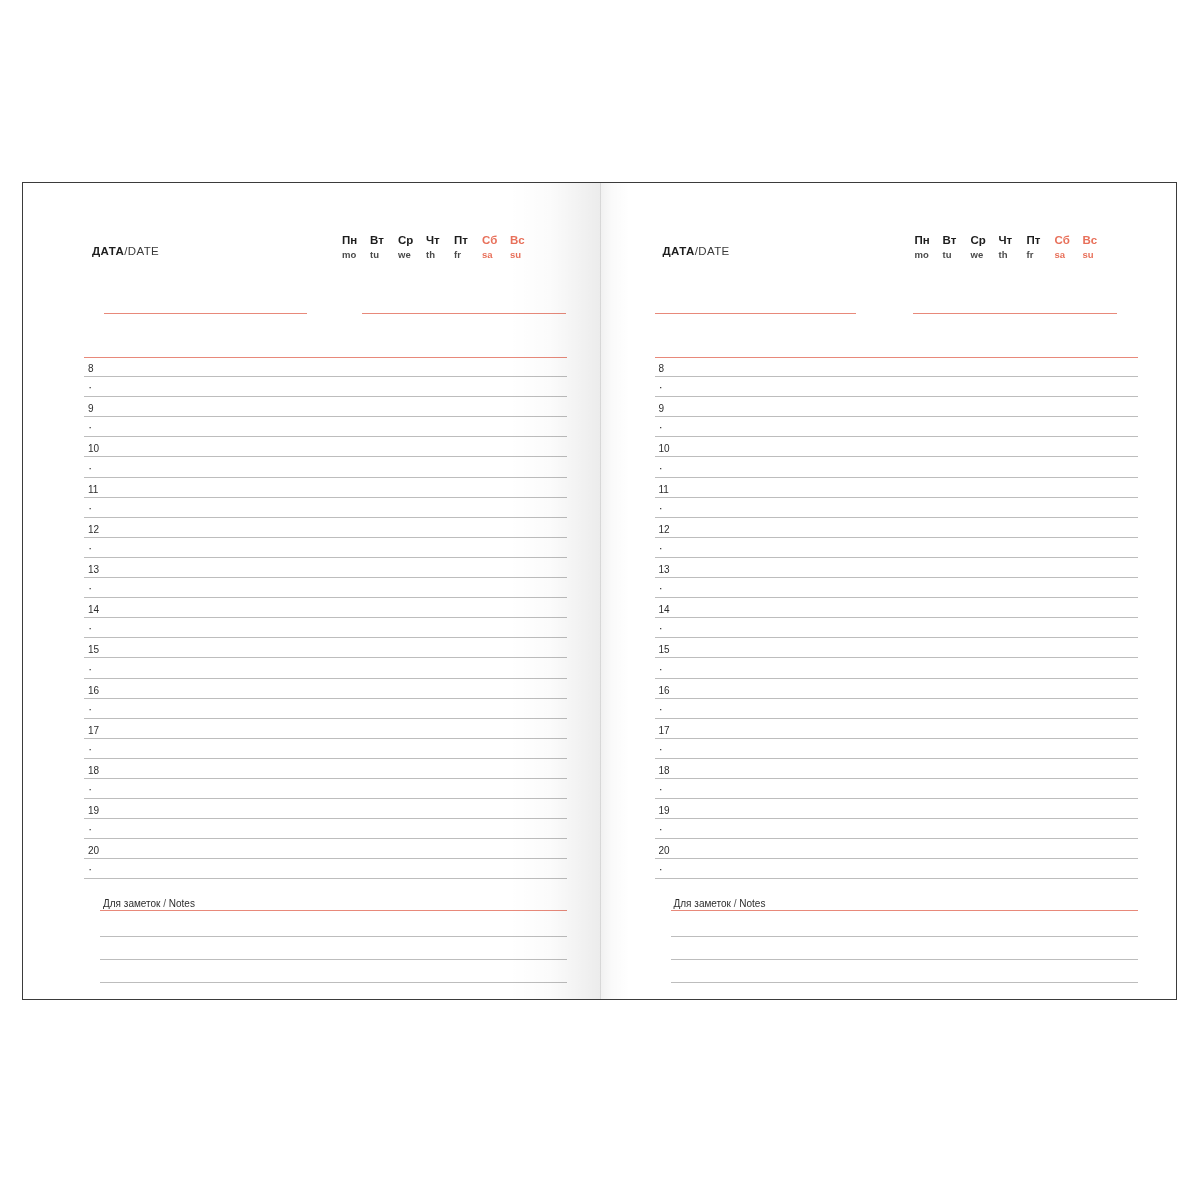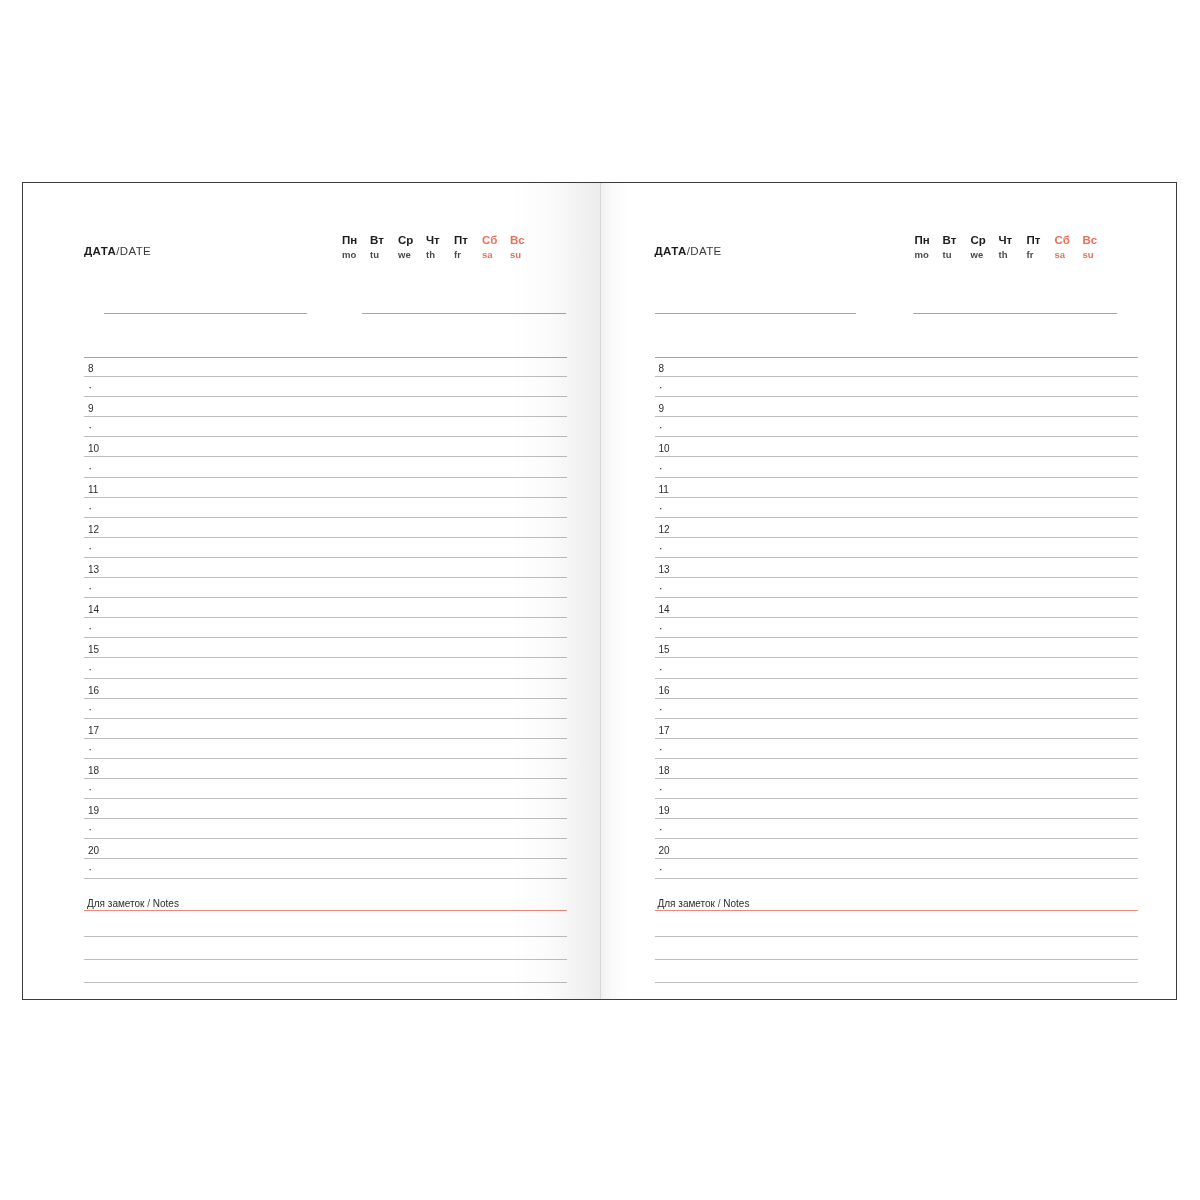--- a/index.html
+++ b/index.html
@@ -84,21 +84,21 @@
     bottom: 26px;
   }
 
   
   .hdr {
     position: relative;
     height: 78px;
   }
   .date-label {
     position: absolute;
-    left: 0;
+    left: 8px;
     top: 20px;
     font-size: 11.5px;
     letter-spacing: 0.4px;
     color: #2b2b2b;
     white-space: nowrap;
   }
   .date-label b {
     font-weight: 700;
     color: #1d1d1d;
   }
@@ -178,20 +178,21 @@
   .row.half .mark {
     font-size: 13px;
     bottom: 3px;
     color: #3b3b3b;
   }
 
   
   .notes {
     position: relative;
     margin-top: 19px;
+    margin-left: 16px;
   }
   .notes-head {
     position: relative;
     height: 16px;
   }
   .notes-label {
     position: absolute;
     left: 3px;
     top: 0;
     font-size: 10px;

